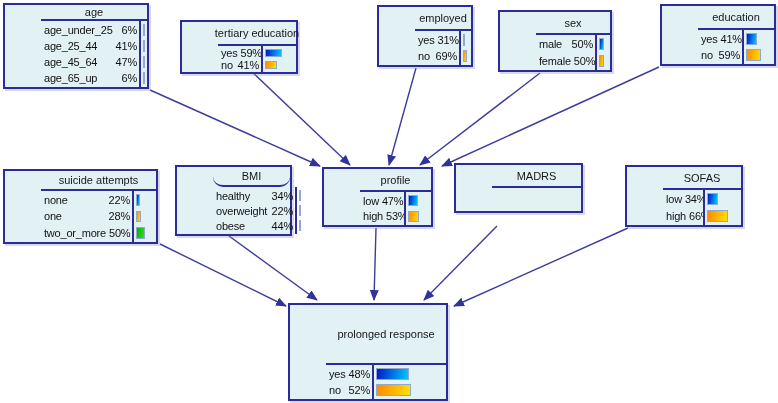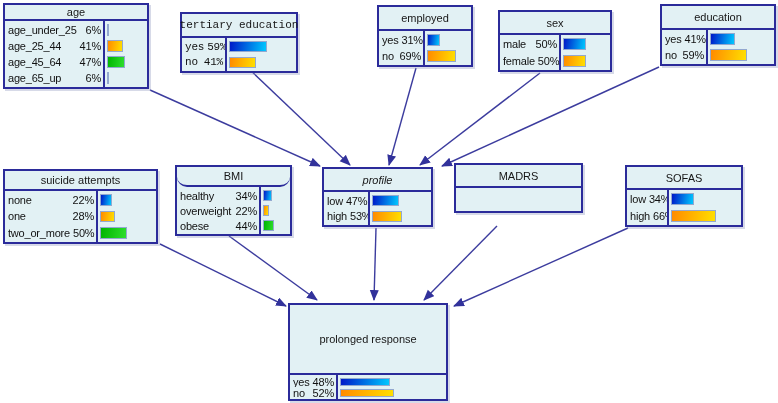--- a/index.html
+++ b/index.html
@@ -4,21 +4,21 @@
 <style>
   html,body{margin:0;padding:0;background:#ffffff;}
   #canvas{
     position:relative;width:778px;height:403px;background:#ffffff;overflow:hidden;
     font-family:"Liberation Sans","DejaVu Sans",sans-serif;color:#111;
   }
   #edges{position:absolute;left:0;top:0;z-index:1;}
   .node{
     position:absolute;z-index:2;background:#e2f1f4;border:2px solid #2b2b9a;
     box-shadow:2px 2px 0 rgba(140,150,190,0.35);box-sizing:border-box;
-    display:flex;flex-direction:column;
+    display:flex;flex-direction:column;padding-left:36px;
   }
   .title{
     border-bottom:2px solid #2b2b9a;display:flex;align-items:center;justify-content:center;
     font-size:11px;color:#161616;flex:0 0 auto;box-sizing:border-box;white-space:nowrap;
   }
   .body{flex:1;display:flex;min-height:0;}
   .labels{
     border-right:2px solid #2b2b9a;box-sizing:border-box;display:flex;flex-direction:column;
     padding:1px 0;flex:0 0 auto;
   }
@@ -89,21 +89,21 @@
         <div class="brow">
             <div class="bar c-green" style="width: 47%;"></div>
           </div>
         <div class="brow">
             <div class="bar c-magenta" style="width: 6%;"></div>
           </div>
       </div>
     </div>
   </div>
 
-  <div class="node" style="left:180px;top:12px;width:118px;height:61px;font-family:Liberation Mono, monospace;">
+  <div class="node" style="left:180px;top:20px;width:118px;height:54px;">
     <div class="title" style="height:24px;">tertiary education</div>
     <div class="body">
       <div class="labels" style="width:45px;">
         <div class="lrow">
             <span>yes</span>
             <span class="pct">59%</span>
           </div>
         <div class="lrow">
             <span>no</span>
             <span class="pct">41%</span>
@@ -248,21 +248,21 @@
             <div class="bar c-orange" style="width: 22%;"></div>
           </div>
         <div class="brow">
             <div class="bar c-green" style="width: 44%;"></div>
           </div>
       </div>
     </div>
   </div>
 
   <div class="node" style="left:322px;top:167px;width:111px;height:60px;">
-    <div class="title" style="height:23px;font-style:italic;">profile</div>
+    <div class="title" style="height:23px;">profile</div>
     <div class="body">
       <div class="labels" style="width:46px;">
         <div class="lrow">
             <span>low</span>
             <span class="pct">47%</span>
           </div>
         <div class="lrow">
             <span>high</span>
             <span class="pct">53%</span>
           </div>
@@ -300,21 +300,21 @@
             <div class="bar c-blue" style="width: 34%;"></div>
           </div>
         <div class="brow">
             <div class="bar c-orange" style="width: 66%;"></div>
           </div>
       </div>
     </div>
   </div>
 
   <div class="node" style="left:288px;top:303px;width:160px;height:98px;">
-    <div class="title" style="height:70px;">prolonged response</div>
+    <div class="title" style="height:60px;">prolonged response</div>
     <div class="body">
       <div class="labels" style="width:48px;">
         <div class="lrow">
             <span>yes</span>
             <span class="pct">48%</span>
           </div>
         <div class="lrow">
             <span>no</span>
             <span class="pct">52%</span>
           </div>

